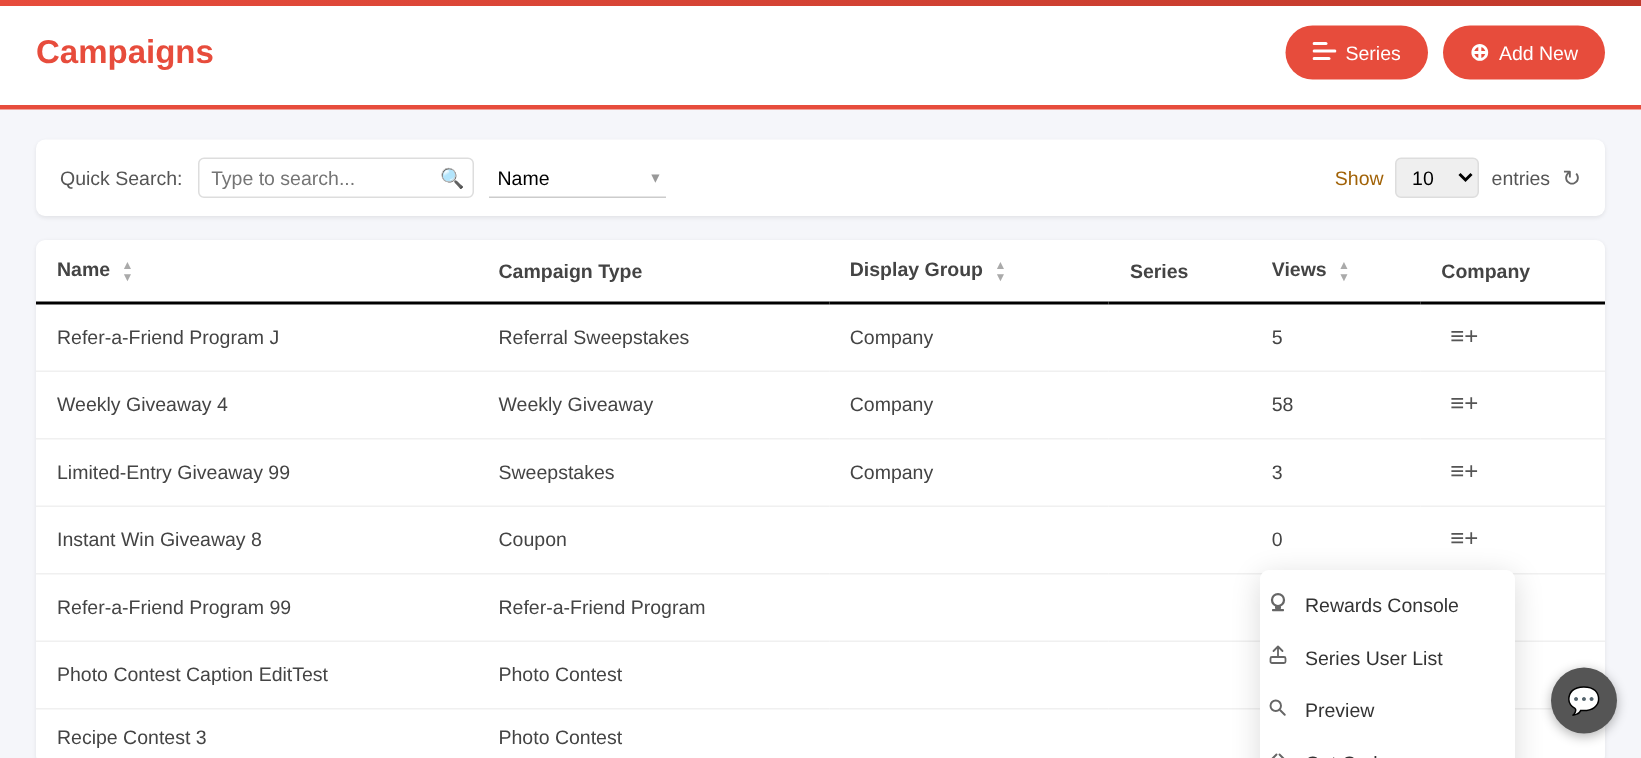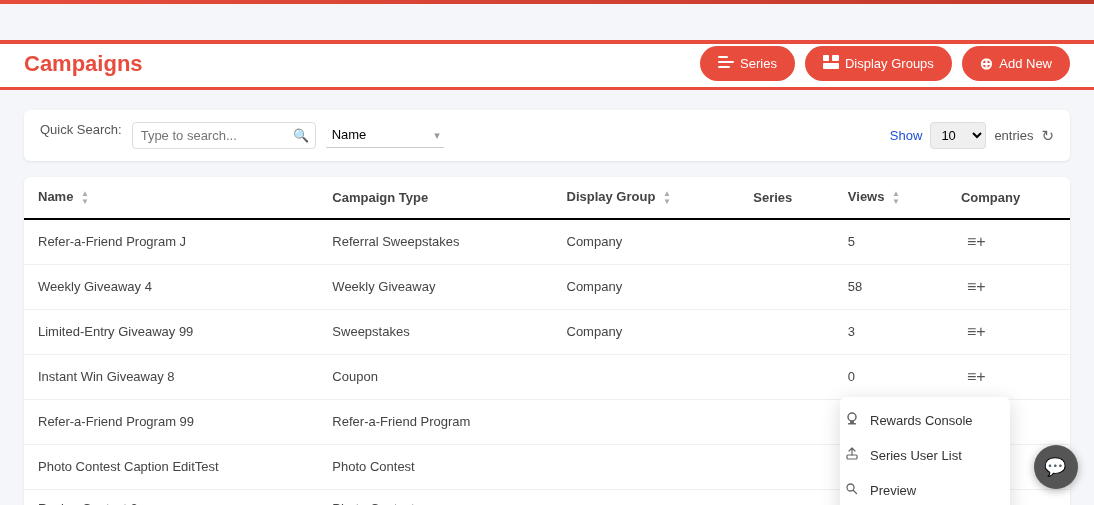--- a/index.html
+++ b/index.html
@@ -3,26 +3,25 @@
   <meta charset="utf-8">
   <style>
     * { box-sizing: border-box; margin: 0; padding: 0; }
     body { font-family: -apple-system, BlinkMacSystemFont, 'Segoe UI', sans-serif; font-size: 13px; background: #f5f6fa; color: #333; }
 
     
     .top-bar {
       background: #fff;
       border-bottom: 3px solid #e74c3c;
       padding: 0 24px;
-      height: 50px;
+      height: 73px;
       display: flex;
       align-items: center;
       justify-content: space-between;
       position: relative;
-      margin-top: 40px;
     }
     .top-bar::before {
       content: '';
       position: absolute;
       top: 0; left: 0; right: 0;
       height: 4px;
       background: linear-gradient(to right, #e74c3c, #e74c3c);
     }
     .page-title {
       font-size: 22px;
@@ -48,21 +47,21 @@
     }
 
     
     .main-content {
       padding: 20px 24px;
     }
 
     
     .search-bar {
       display: flex;
-      align-items: flex-start;
+      align-items: center;
       gap: 10px;
       margin-bottom: 16px;
       background: #fff;
       padding: 12px 16px;
       border-radius: 6px;
       box-shadow: 0 1px 3px rgba(0,0,0,0.08);
     }
     .search-label {
       font-size: 13px;
       color: #555;
@@ -115,21 +114,21 @@
       pointer-events: none;
       font-size: 11px;
     }
 
     .show-wrap {
       margin-left: auto;
       display: flex;
       align-items: center;
       gap: 8px;
     }
-    .show-label { color: #1d4ed8; }
+    .show-label { color: #a16207; }
     .entries-select {
       border: 1px solid #ddd;
       border-radius: 4px;
       padding: 4px 6px;
       font-size: 13px;
       outline: none;
     }
     .entries-label { color: #555; }
     .refresh-btn {
       background: none;
@@ -253,30 +252,20 @@
   <div class="top-actions">
     <button class="btn-red">
       <span>
         <svg width="16" height="14" viewBox="0 0 16 14" fill="none">
             <rect x="0" y="1" width="10" height="2" rx="1" fill="white"></rect>
             <rect x="0" y="6" width="16" height="2" rx="1" fill="white"></rect>
             <rect x="0" y="11" width="12" height="2" rx="1" fill="white"></rect>
           </svg>
       </span>
       <span>Series</span>
-    </button>
-    <button class="btn-red">
-      <span>
-        <svg width="16" height="14" viewBox="0 0 16 14" fill="none">
-            <rect x="0" y="0" width="6" height="6" rx="1" fill="white"></rect>
-            <rect x="9" y="0" width="7" height="6" rx="1" fill="white"></rect>
-            <rect x="0" y="8" width="16" height="6" rx="1" fill="white"></rect>
-          </svg>
-      </span>
-      <span>Display Groups</span>
     </button>
     <button class="btn-red">
       <span style="font-size:16px;font-weight:bold;">⊕</span>
       <span>Add New</span>
     </button>
   </div>
 </div>
 
 <div class="main-content">
 

